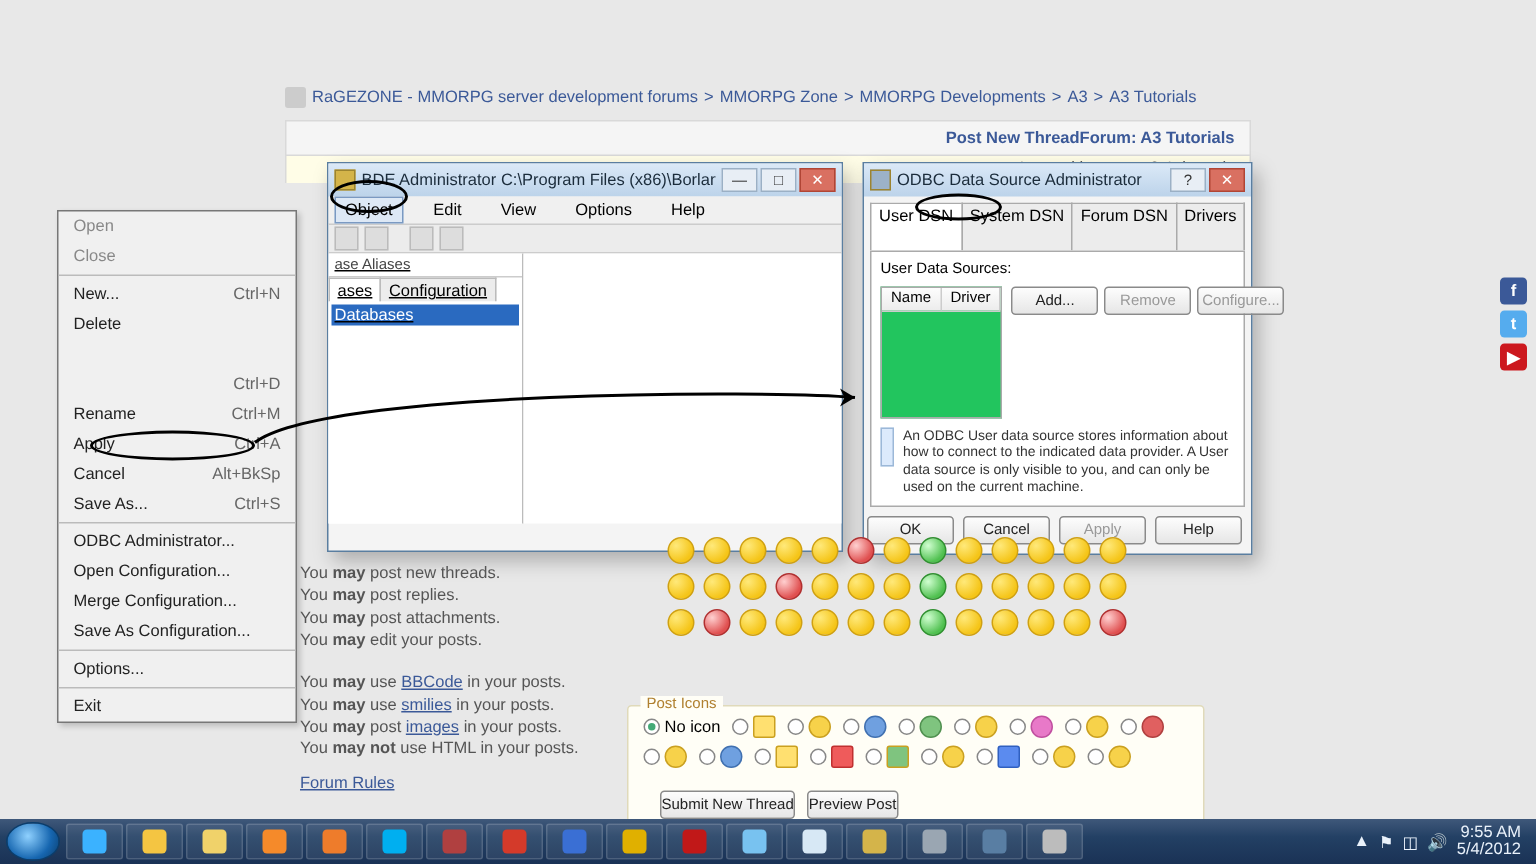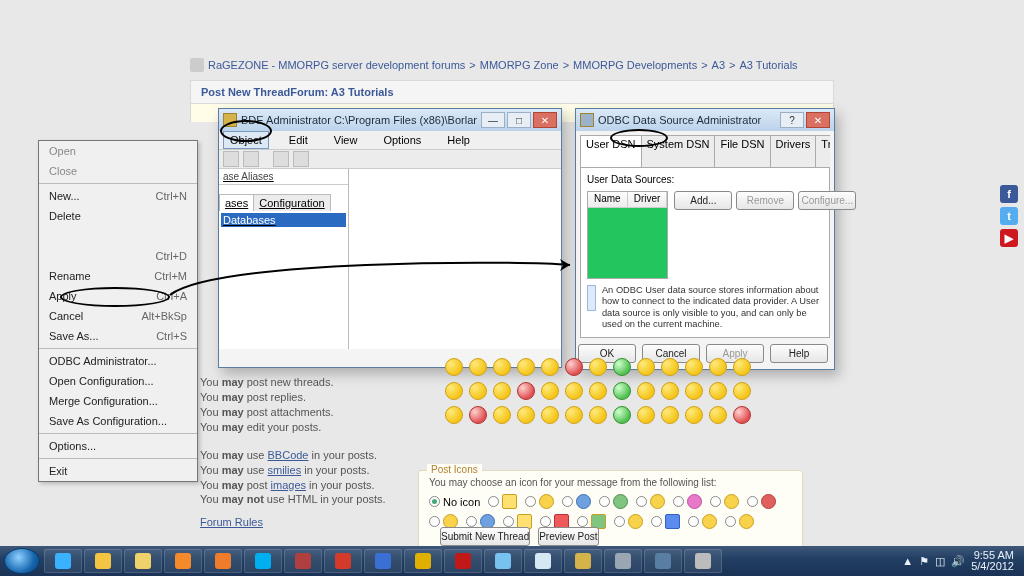--- a/index.html
+++ b/index.html
@@ -1,19 +1,19 @@
 <!DOCTYPE html>
 <html><head>
 <meta charset="utf-8">
 <style>
   * { box-sizing: border-box; margin: 0; padding: 0; font-family: "Segoe UI", Tahoma, sans-serif; font-size: 11px; }
   body { width: 1024px; height: 576px; background: #f0f0f0; overflow: hidden; position: relative; }
   .page-bg { position: absolute; inset: 0; background: #e8e8e8; }
   .forum-header { position: absolute; top: 55px; left: 190px; right: 190px; height: 20px; display: flex; align-items: center; gap: 4px; color: #3b5998; }
-  .thread-bar { position: absolute; top: 80px; left: 190px; right: 190px; height: 24px; background: #f5f5f5; border: 1px solid #d9d9d9; display: flex; align-items: center; justify-content: flex-start; padding: 0 10px; }
+  .thread-bar { position: absolute; top: 80px; left: 190px; right: 190px; height: 24px; background: #f5f5f5; border: 1px solid #d9d9d9; display: flex; align-items: center; justify-content: flex-end; padding: 0 10px; }
   .thread-bar .left { color: #3b5998; font-weight: bold; }
   .thread-bar .right { color: #3b5998; font-weight: bold; }
   .login-bar { position: absolute; top: 104px; left: 190px; right: 190px; height: 18px; background: #fffde7; border-left: 1px solid #d9d9d9; border-right: 1px solid #d9d9d9; text-align: right; padding: 2px 10px; color: #555; }
 
   
   .ctx-menu { position: absolute; top: 140px; left: 38px; width: 160px; background: #f0f0f0; border: 1px solid #777; box-shadow: 2px 2px 4px rgba(0,0,0,.2); }
   .ctx-item { padding: 4px 10px; display: flex; justify-content: space-between; color: #222; cursor: default; }
   .ctx-sep { border-top: 1px solid #bbb; margin: 2px 0; }
   .ctx-item.disabled { color: #888; }
 
@@ -25,21 +25,21 @@
   .winbtns { display: flex; gap: 2px; }
   .winbtn { width: 24px; height: 16px; background: #e8eef5; border: 1px solid #9bb0c5; font-size: 10px; display: flex; align-items: center; justify-content: center; color: #333; }
   .winbtn.close { background: #d97061; color: #fff; border-color: #b04535; }
   .menubar { height: 18px; display: flex; align-items: center; padding: 0 4px; gap: 14px; background: #f0f0f0; }
   .menubar span { padding: 2px 6px; cursor: default; }
   .menubar span.active { border: 1px solid #7a99c2; background: #dde8f5; }
   .toolbar { height: 20px; background: #ececec; border-top: 1px solid #ccc; border-bottom: 1px solid #ccc; display: flex; align-items: center; padding: 0 4px; gap: 4px; }
   .tbtn { width: 16px; height: 16px; background: #ddd; border: 1px solid #bbb; }
   .bde-body { display: flex; height: calc(100% - 78px); }
   .bde-left { width: 130px; border-right: 1px solid #bbb; background: #fff; display: flex; flex-direction: column; text-decoration: underline; }
-  .bde-tabs { height: 26px; display: flex; font-size: 10px; align-items: flex-end; }
+  .bde-tabs { height: 16px; display: flex; font-size: 10px; }
   .bde-tab { padding: 2px 5px; border: 1px solid #bbb; border-bottom: none; background: #ececec; margin-right: -1px; }
   .bde-tab.active { background: #fff; }
   .bde-label { font-size: 10px; padding: 2px 4px; color: #444; border-bottom: 1px solid #ccc; }
   .bde-tree { flex: 1; background: #fff; padding: 2px; font-size: 10px; }
   .tree-item { padding: 1px 2px; }
   .tree-item.sel { background: #2a6ac0; color: #fff; }
   .bde-right { flex: 1; background: #fff; }
   .bde-status { height: 18px; background: #ececec; border-top: 1px solid #ccc; font-size: 10px; padding: 2px 6px; color: #555; }
 
   
@@ -241,21 +241,21 @@
     <span class="ttext">ODBC Data Source Administrator</span>
     <div class="winbtns">
       <span class="winbtn">?</span>
       <span class="winbtn close">✕</span>
     </div>
   </div>
   <div class="odbc-body">
     <div class="odbc-tabs">
       <span class="odbc-tab active">User DSN</span>
       <span class="odbc-tab">System DSN</span>
-      <span class="odbc-tab">File DSN</span>
+      <span class="odbc-tab">Forum DSN</span>
       <span class="odbc-tab">Drivers</span>
       <span class="odbc-tab">Tracing</span>
 
     </div>
     <div class="odbc-pane">
       <div class="uds-label">User Data Sources:</div>
       <div class="uds-row">
         <div class="uds-list">
           <div class="hdr">
             <span>Name</span>
@@ -329,21 +329,20 @@
     <div class="smile alt2"></div>
     <div class="smile"></div>
     <div class="smile"></div>
     <div class="smile"></div>
     <div class="smile"></div>
     <div class="smile alt1"></div>
   </div>
 
 <div class="posticons">
   <div class="legend">Post Icons</div>
-  <div class="prompt">You may choose an icon for your message from the following list:</div>
   <div class="icon-grid" id="icon-grid">
       <div class="icon-opt">
         <span class="radio checked"></span>
         <span>No icon</span>
       </div>
       <div class="icon-opt">
         <span class="radio"></span>
         <span class="pi bulb"></span>
       </div>
       <div class="icon-opt">

